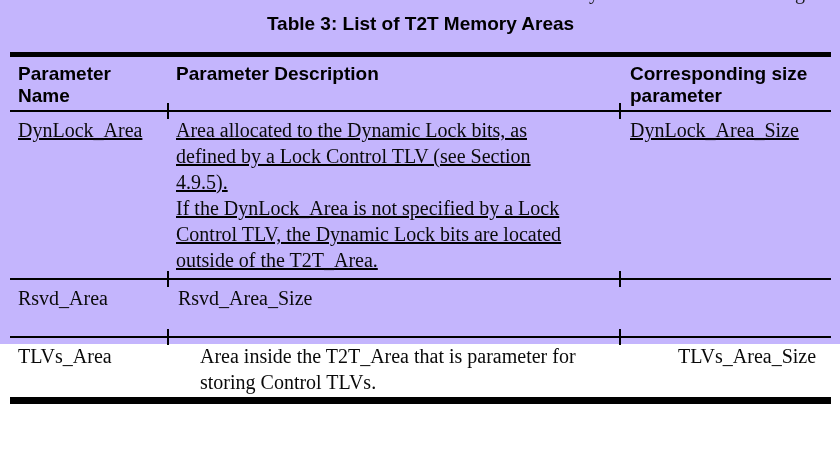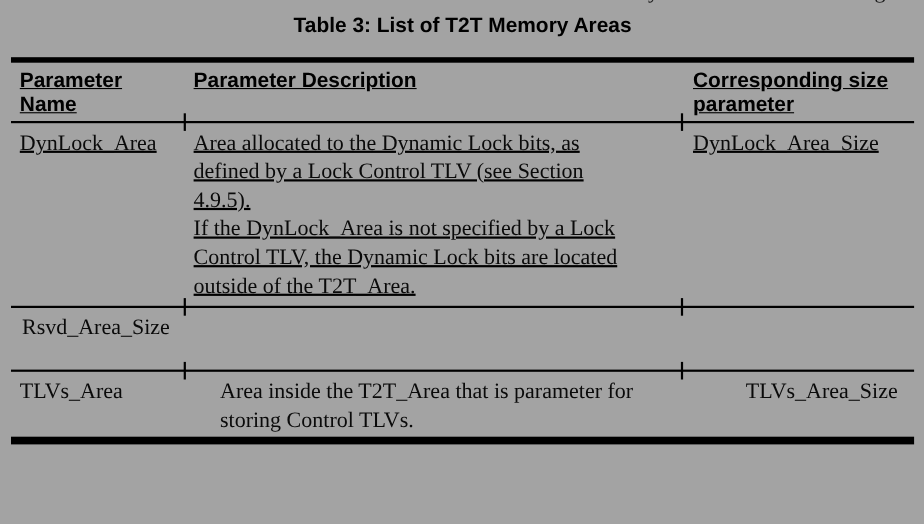--- a/index.html
+++ b/index.html
@@ -1,18 +1,18 @@
 <!DOCTYPE html>
 <html><head>
 <meta charset="utf-8">
 <style>
   * { margin: 0; padding: 0; box-sizing: border-box; }
   html, body { width: 840px; height: 476px; background: #ffffff; overflow: hidden; }
   .page {
-    position: relative; width: 840px; height: 476px; background: #a3a3a3;
+    position: relative; width: 840px; height: 344px; background: #c4b5fd;
     color: #000000;
   }
 
   
   .fragments {
     position: absolute; top: 0; left: 0; width: 840px; height: 6px;
     overflow: hidden;
   }
   .frag {
     position: absolute; font: 20px "Liberation Serif", serif; color: #1a1a1a;
@@ -43,21 +43,20 @@
   .row.header { min-height: 55px; }
   .row.r1 { min-height: 64px; }
   .row.r2 { min-height: 168px; text-decoration: underline; }
   .row.r3 { min-height: 58px; }
   .row.r4 { min-height: 59px; gap: 24px; }
 
   .cell { overflow: hidden; }
   .th {
     font: bold 19px/22px "Liberation Sans", sans-serif;
     color: #000000;
-    text-decoration: underline;
   }
   .td {
     font: 20px/26px "Liberation Serif", serif;
     color: #0a0a0a;
   }
   .c1 { padding: 6px 12px 0 8px; }
   .c2 { padding: 6px 40px 0 8px; }
   .c3 { padding: 6px 4px 0 10px; }
   .td.c1, .td.c2, .td.c3 { padding-top: 5px; }
   .desc { white-space: pre-line; }
@@ -97,20 +96,21 @@
     <div class="row r2">
       <div class="cell td c1">DynLock_Area</div>
       <div class="cell td c2 desc">Area allocated to the Dynamic Lock bits, as defined by a Lock Control TLV (see Section 4.9.5).
 If the DynLock_Area is not specified by a Lock Control TLV, the Dynamic Lock bits are located outside of the T2T_Area.</div>
       <div class="cell td c3">DynLock_Area_Size</div>
       <span class="tick t1"></span>
       <span class="tick t2"></span>
     </div>
 
     <div class="row r3">
+      <div class="cell td c1">Rsvd_Area</div>
       <div class="cell td c3">Rsvd_Area_Size</div>
       <span class="tick t1"></span>
       <span class="tick t2"></span>
     </div>
 
     <div class="row r4 last">
       <div class="cell td c1">TLVs_Area</div>
       <div class="cell td c2 desc">Area inside the T2T_Area that is parameter for storing Control TLVs.</div>
       <div class="cell td c3">TLVs_Area_Size</div>
     </div>

